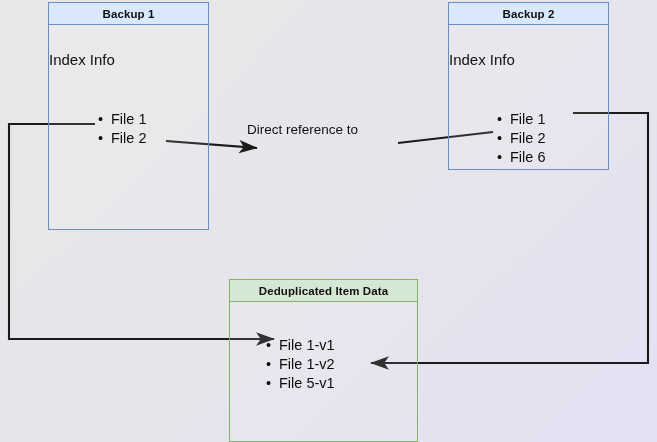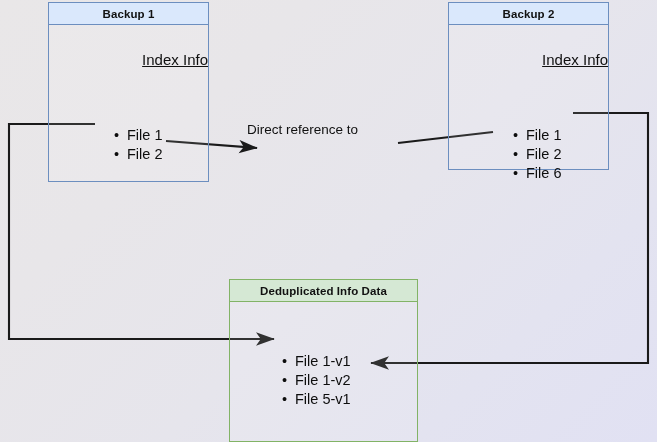--- a/index.html
+++ b/index.html
@@ -55,28 +55,27 @@
   }
   .box-body {
     position: relative;
     height: calc(100% - 22px);
   }
   .index-label {
     position: absolute;
     left: 0;
     right: 0;
     top: 26px;
-    text-align: right;
+    text-align: left;
     font-size: 15px;
     color: #101010;
-    text-decoration: underline;
   }
   .bullet-list {
     position: absolute;
-    margin: 16px;
+    margin: 0;
     padding: 0;
     list-style: none;
   }
   .bullet-list li {
     position: relative;
     font-size: 14.5px;
     color: #0d0d0d;
     line-height: 19px;
     padding-left: 13px;
     white-space: nowrap;
@@ -116,21 +115,21 @@
 
     <path d="M95,124 L9,124 L9,339 L274,339" fill="none" stroke="#1a1a1a" stroke-width="2.1" marker-end="url(#arrowR)"></path>
 
     <path d="M573,113 L648,113 L648,363 L371,363" fill="none" stroke="#1a1a1a" stroke-width="2.1" marker-end="url(#arrowR)"></path>
 
     <path d="M493,132 L398,143" fill="none" stroke="#1a1a1a" stroke-width="2.1"></path>
 
     <path d="M257,148 L166,141" fill="none" stroke="#1a1a1a" stroke-width="2.1" marker-end="url(#arrowR)" transform="rotate(180 211.5 144.5)"></path>
   </svg>
 
-  <div class="box" id="box-backup1" style="left:48px; top:2px; width:161px; height:180px;">
+  <div class="box" id="box-backup1" style="left:48px; top:2px; width:161px; height:228px;">
     <div class="box-header">Backup 1</div>
     <div class="box-body">
       <div class="index-label">Index Info</div>
       <ul class="bullet-list" id="b1-list">
         <li>File 1</li>
         <li>File 2</li>
       </ul>
     </div>
   </div>
 
@@ -140,21 +139,21 @@
       <div class="index-label">Index Info</div>
       <ul class="bullet-list" id="b2-list">
         <li>File 1</li>
         <li>File 2</li>
         <li>File 6</li>
       </ul>
     </div>
   </div>
 
   <div class="box green" id="box-dedup" style="left:229px; top:279px; width:189px; height:163px;">
-    <div class="box-header">Deduplicated Info Data</div>
+    <div class="box-header">Deduplicated Item Data</div>
     <div class="box-body">
       <ul class="bullet-list" id="dedup-list">
         <li>File 1-v1</li>
         <li>File 1-v2</li>
         <li>File 5-v1</li>
       </ul>
     </div>
   </div>
 
   <div class="center-label">

